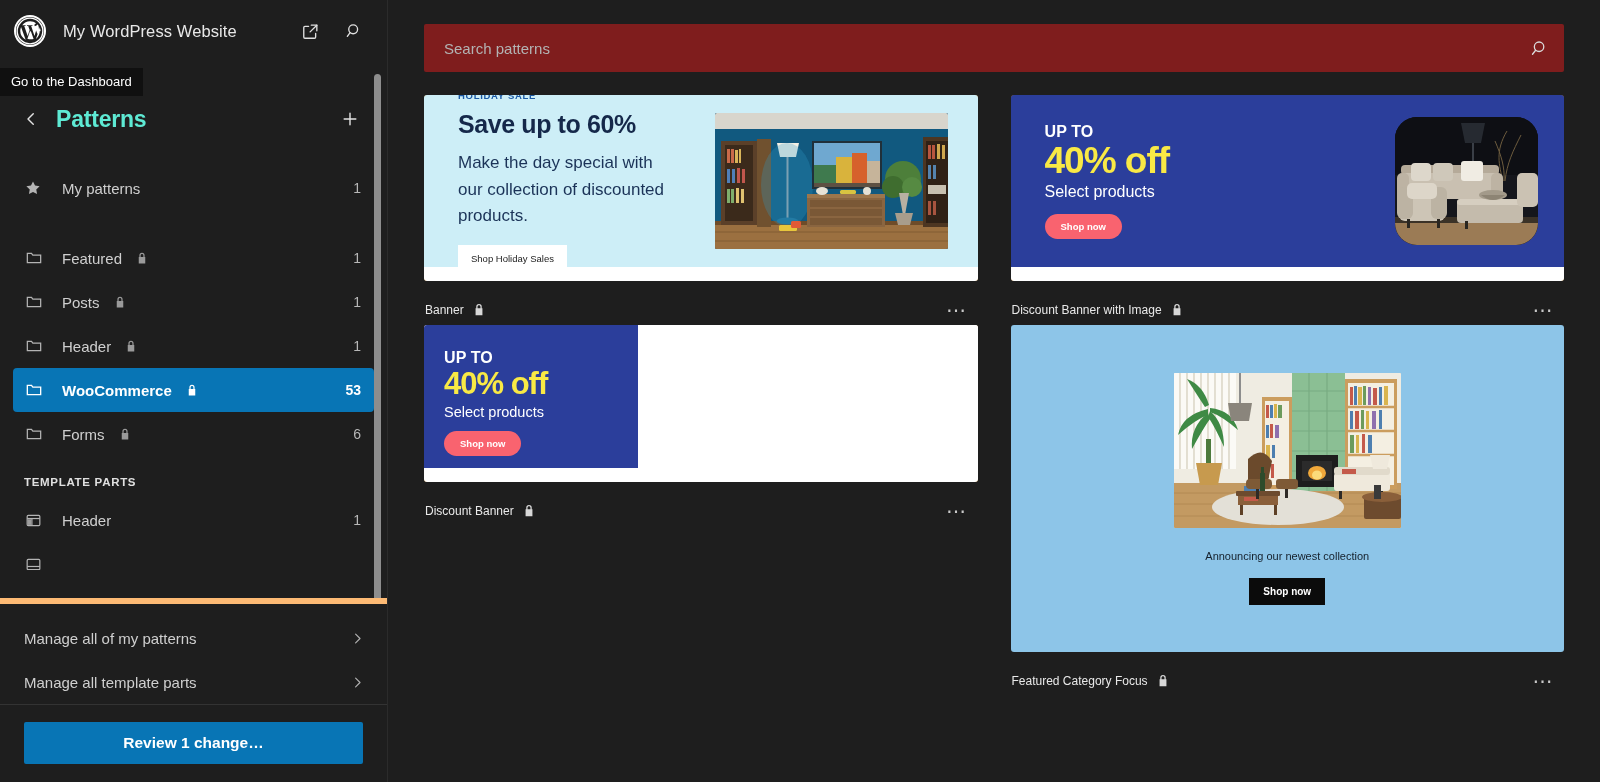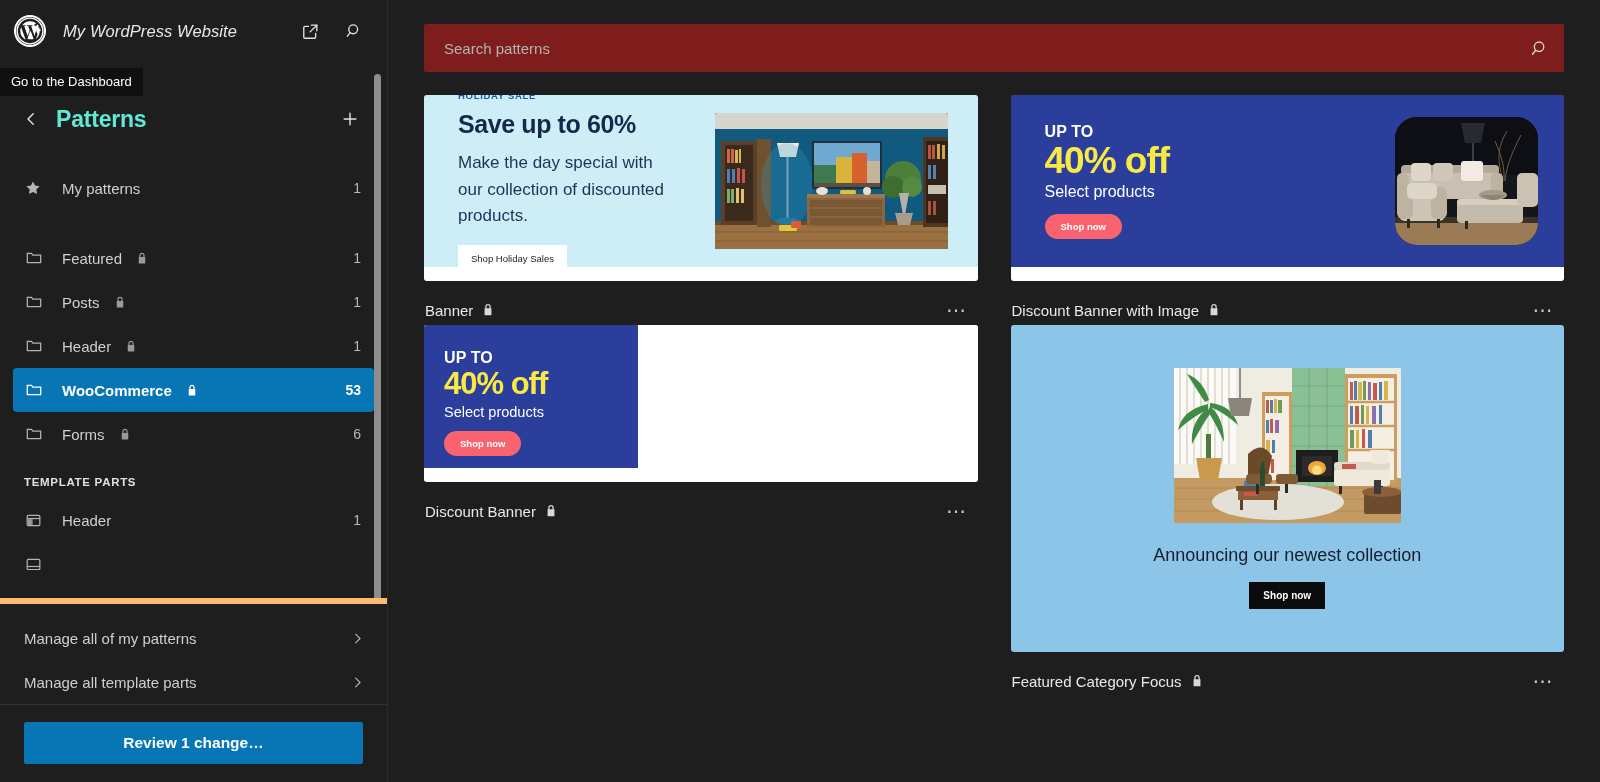--- a/index.html
+++ b/index.html
@@ -19,21 +19,20 @@
     position: relative;
     flex: 0 0 388px;
     display: flex; flex-direction: column;
     border-right: 1px solid #2b2b2b;
   }
   .site-header {
     height: 62px; flex: 0 0 62px;
     display: flex; align-items: center;
     padding: 0 18px 0 14px;
     gap: 0;
-    font-style: italic;
   }
   .wp-logo {
     width: 32px; height: 32px; flex: 0 0 32px;
     border-radius: 50%;
     background: #fff;
     color: #1e1e1e;
     display: flex; align-items: center; justify-content: center;
   }
   .wp-logo svg { display:block; }
   .site-title {
@@ -212,21 +211,21 @@
     border-radius: 3px;
     overflow: hidden;
     position: relative;
   }
   .card-caption {
     display: flex; align-items: center;
     padding: 14px 4px 0 1px;
     min-height: 44px;
   }
   .card-title {
-    color: #e9e9e9; font-size: 15px; white-space: nowrap;
+    color: #e9e9e9; font-size: 12px; white-space: nowrap;
   }
   .card-lock { margin-left: 9px; display:inline-flex; align-items:center; color:#d8d8d8; }
   .ellipsis-btn {
     margin-left: auto;
     color: #c9c9c9;
     font-size: 20px; letter-spacing: 1.5px;
     line-height: 1;
     background: transparent; border: none; cursor: pointer;
     padding: 2px 6px;
     font-family: "Liberation Sans", sans-serif;
@@ -268,21 +267,21 @@
   .bn-half-left .upto { font-size: 16px; }
   .bn-half-left .off { font-size: 31px; }
   .bn-half-left .selp { font-size: 14.5px; margin-bottom: 11px; }
 
   
   .bn-feature {
     background: #8dc5e8; height: 327px;
     display:flex; flex-direction: column; align-items: center; justify-content: center;
   }
   .feat-img { width: 227px; height: 155px; border-radius: 1px; overflow:hidden; background:#c8c0a8; }
-  .feat-cap { color:#15202b; font-size: 18px; margin-top: 22px; }
+  .feat-cap { color:#15202b; font-size: 11px; margin-top: 22px; }
   .feat-btn {
     margin-top: 16px;
     background: #0b0b0b; color:#fff;
     font-size: 10px; font-weight: 700;
     padding: 8px 14px;
   }
 
   svg.illus { display:block; width:100%; height:100%; }
 </style>
 </head>

